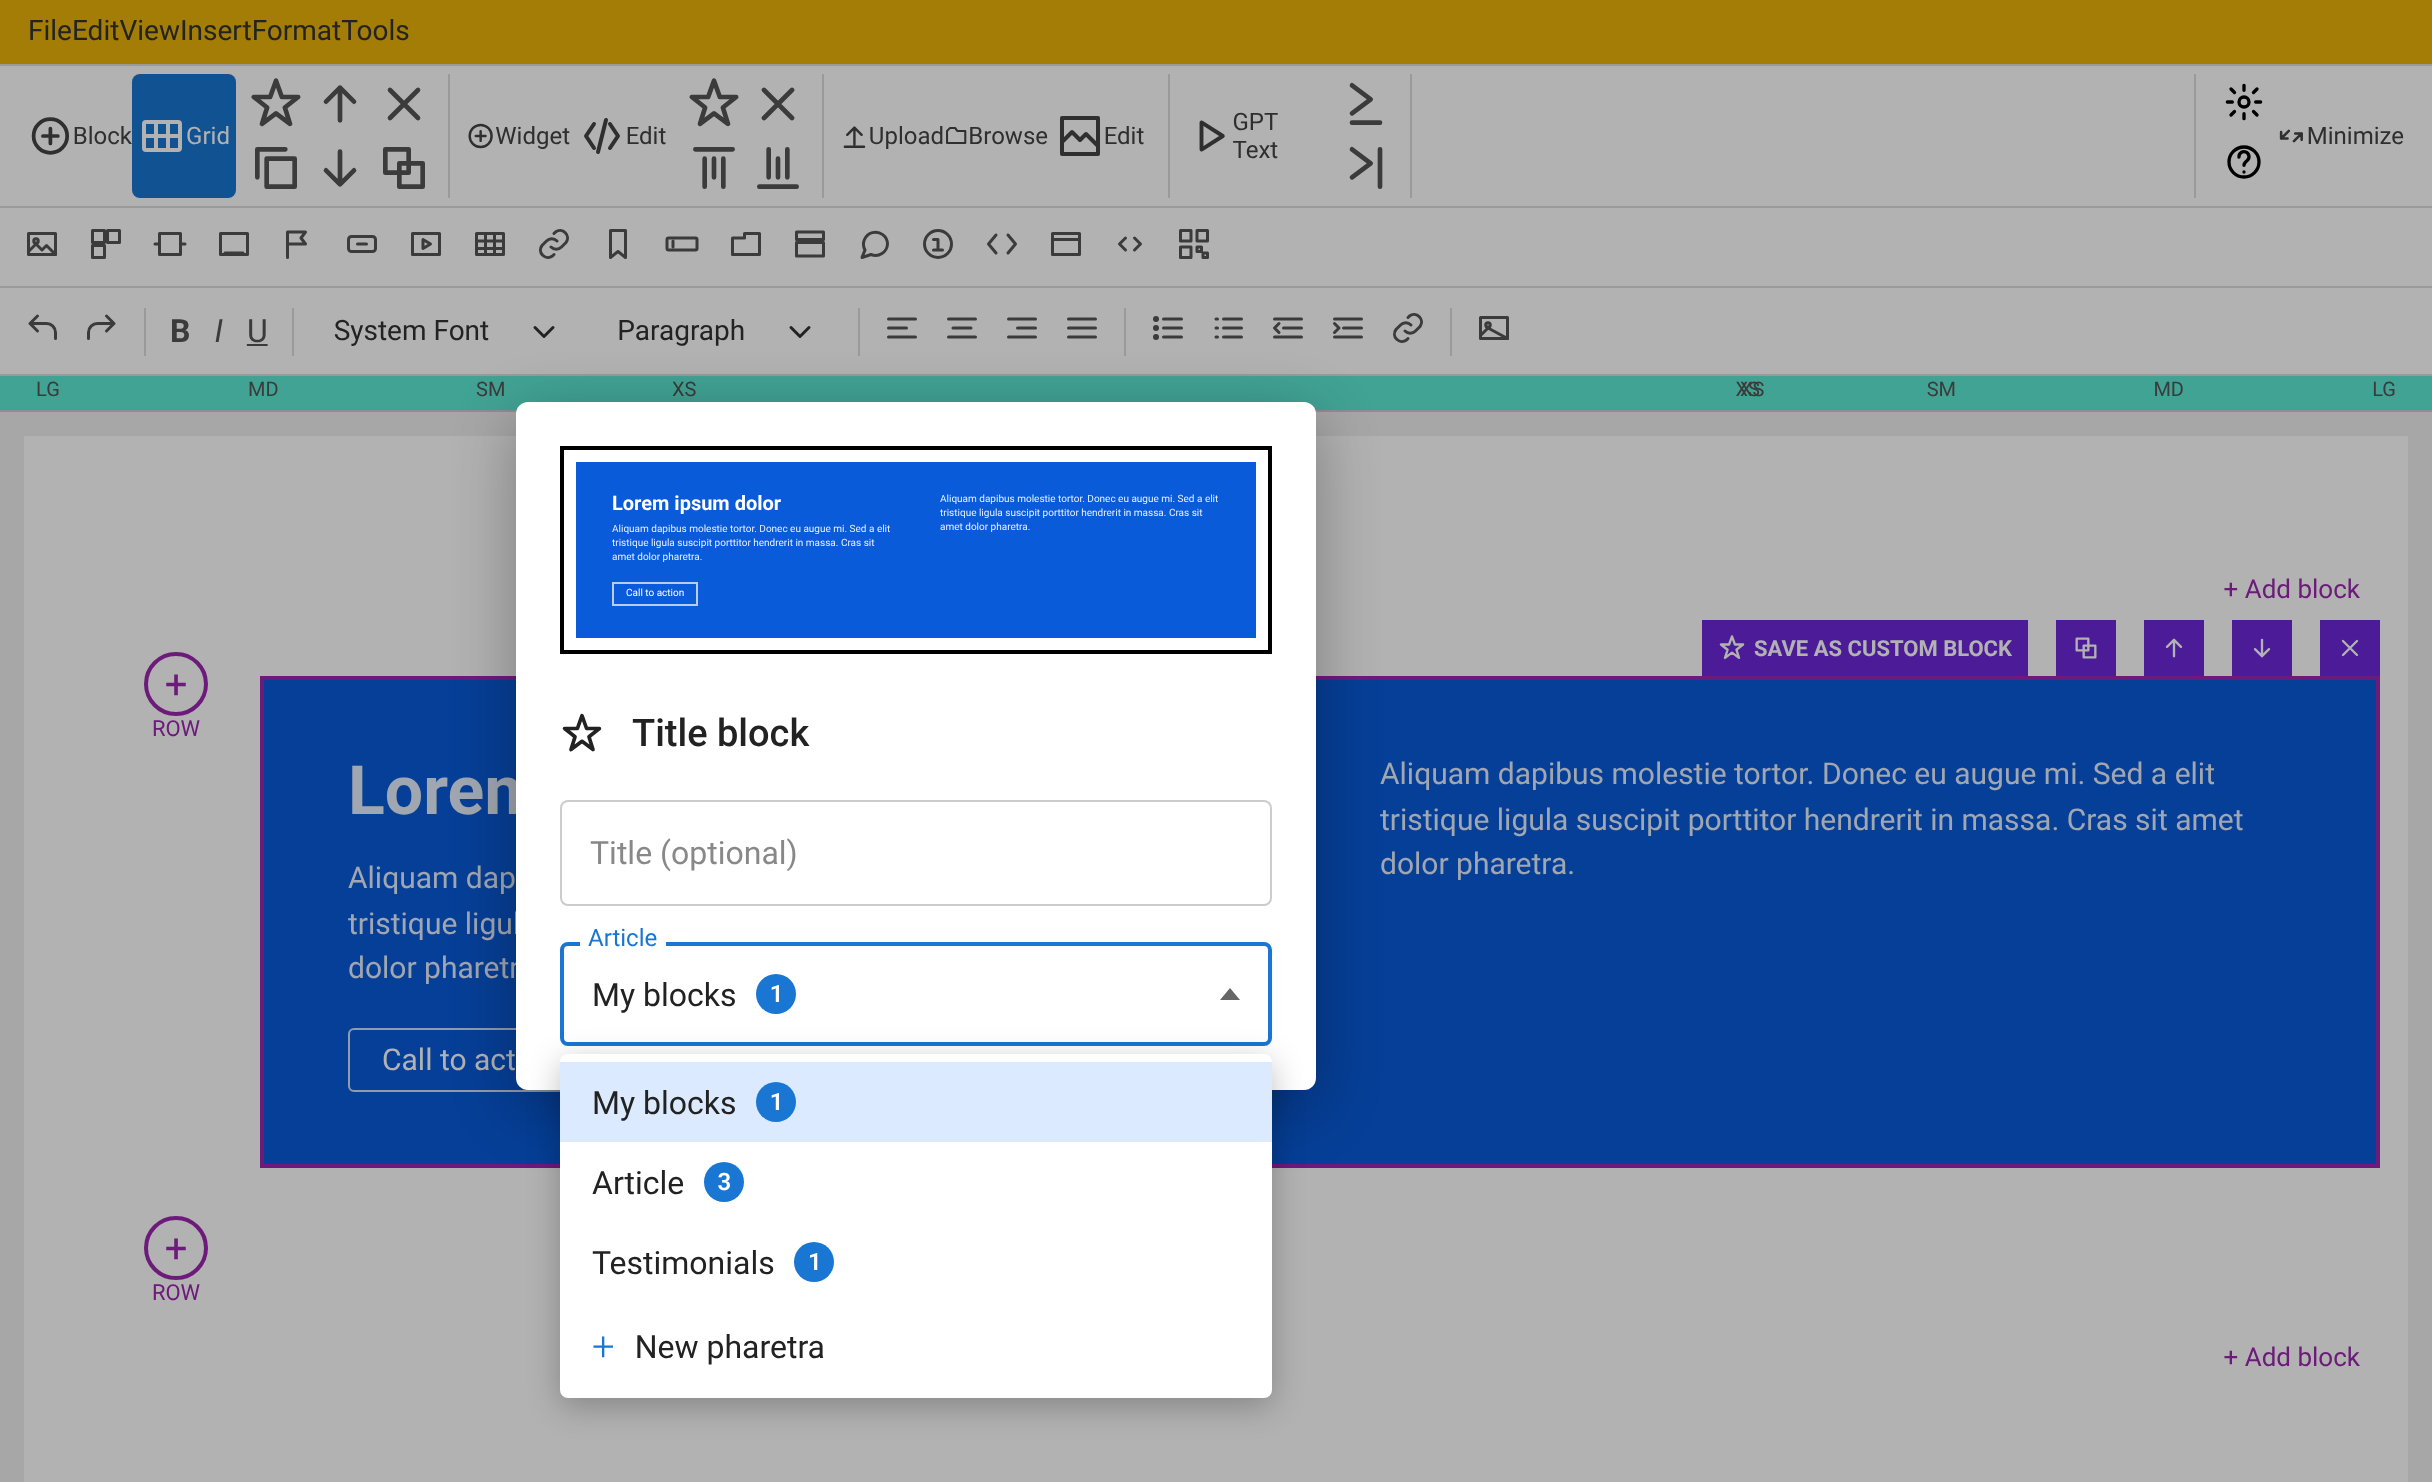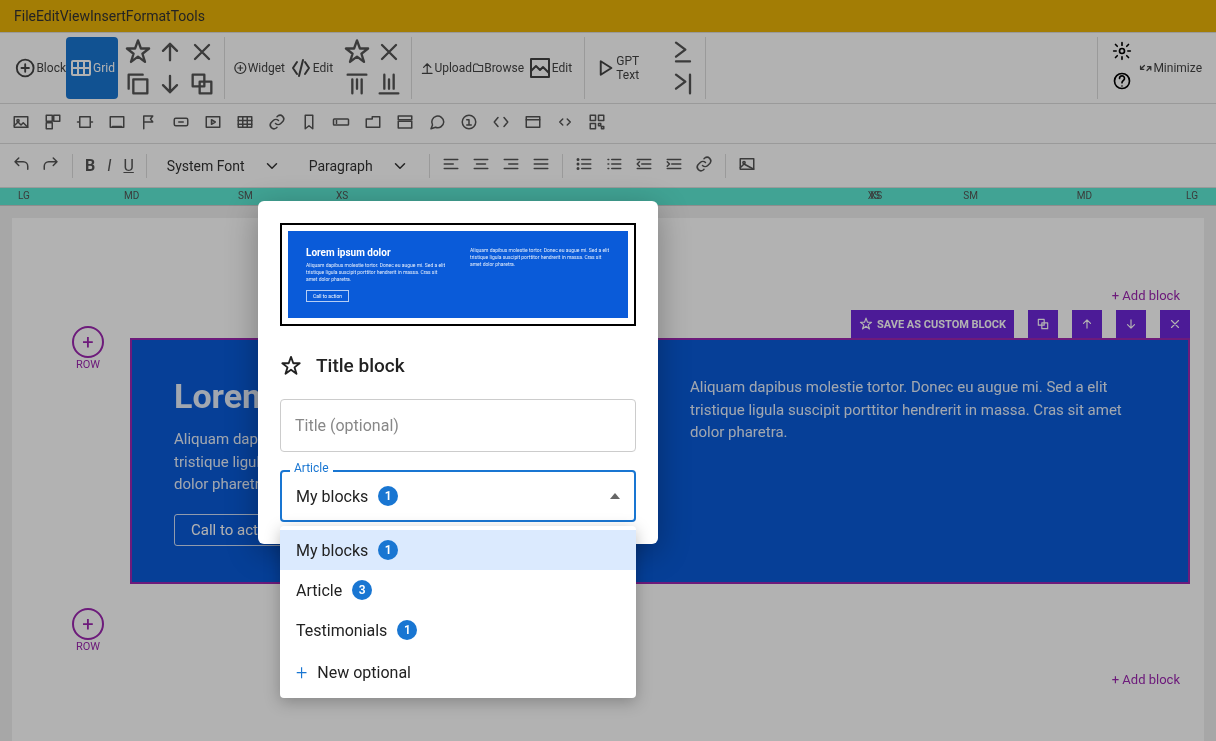--- a/index.html
+++ b/index.html
@@ -477,16 +477,16 @@
     <div class="dd-item">
       <span>Article</span>
       <span class="badge">3</span>
     </div>
     <div class="dd-item">
       <span>Testimonials</span>
       <span class="badge">1</span>
     </div>
     <div class="dd-item">
       <span class="plus">+</span>
-      <span>New optional</span>
+      <span>New pharetra</span>
     </div>
   </div>
 </div>
 
 </body></html>

